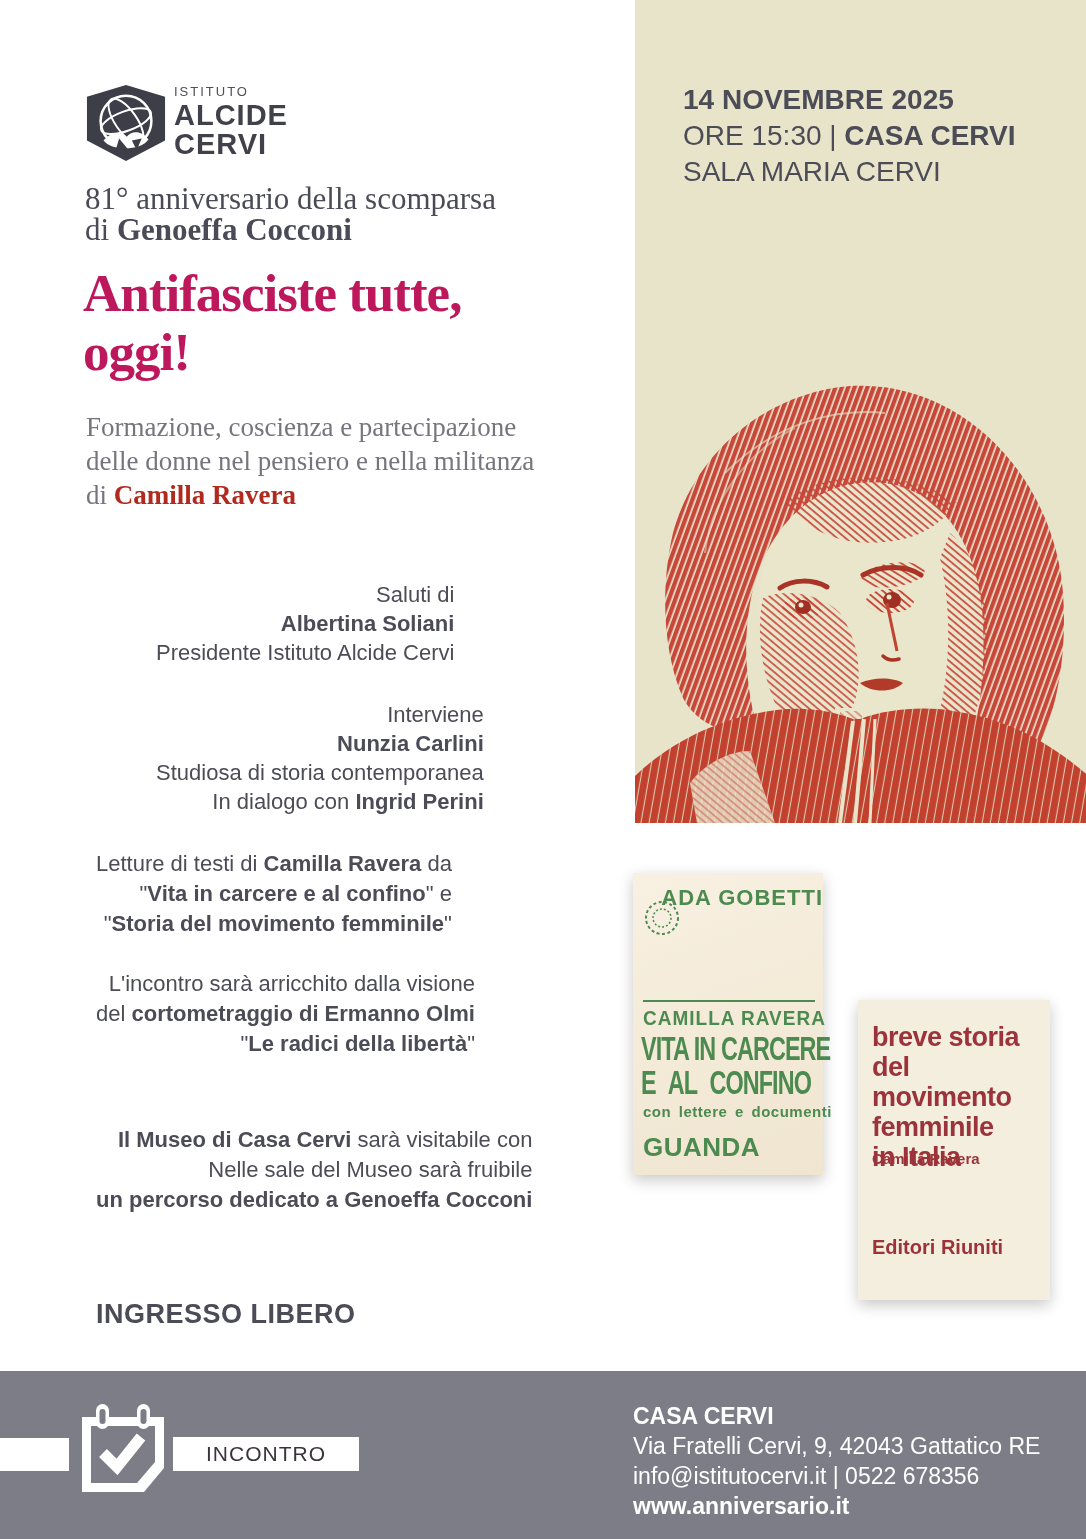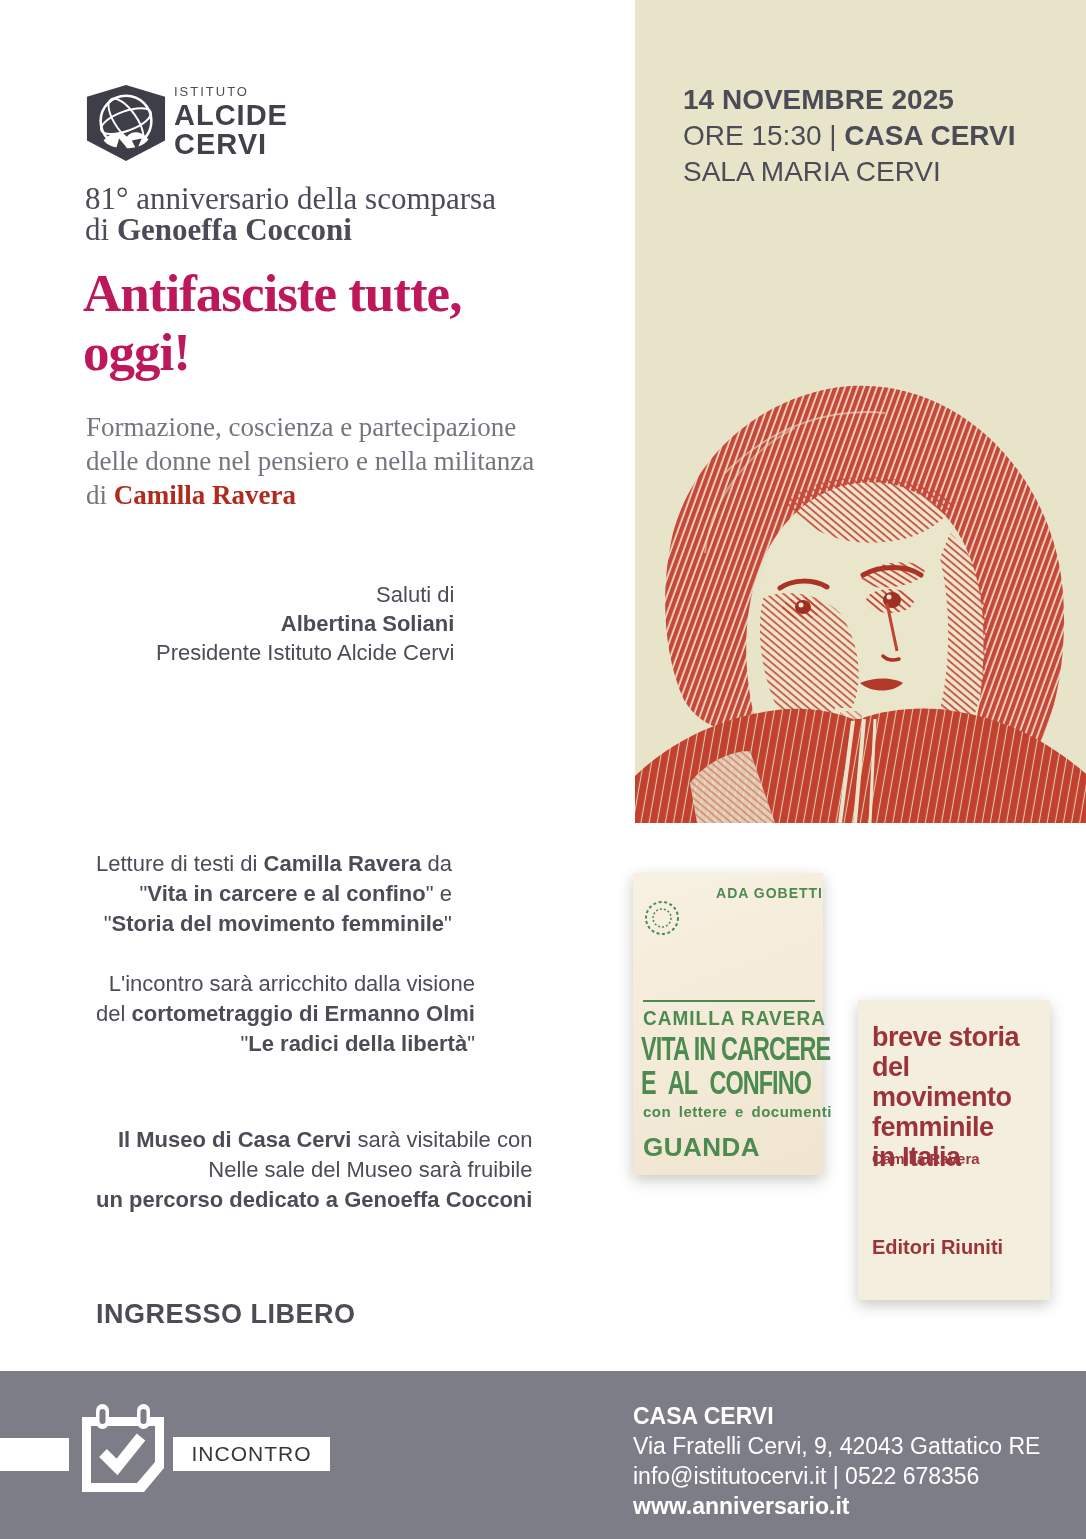--- a/index.html
+++ b/index.html
@@ -36,38 +36,38 @@
   .ingresso{left:96px;top:1299px;font-size:27px;font-weight:bold;letter-spacing:.5px;color:#4c4c57;}
 
   
   .panel{left:635px;top:0;width:451px;height:823px;background:#e8e4ca;}
   .event-info{left:683px;top:82px;font-size:28px;line-height:36px;color:#4c4c57;}
   .portrait{left:635px;top:353px;width:451px;height:470px;}
 
   
   .book{box-shadow:0 5px 14px rgba(0,0,0,.22);}
   .book1{left:633px;top:873px;width:190px;height:302px;background:linear-gradient(160deg,#f8f0e1,#efe5d0);color:#4c8a50;}
-  .book1 .top-author{position:absolute;top:12px;right:0px;font-size:14px;font-weight:bold;letter-spacing:1px;white-space:nowrap;text-align:right;}
+  .book1 .top-author{position:absolute;top:12px;right:0px;font-size:22px;font-weight:bold;letter-spacing:1px;white-space:nowrap;text-align:right;}
   .book1 .stamp{position:absolute;left:8px;top:24px;}
   .book1 .rule{position:absolute;left:10px;right:8px;top:127px;height:2px;background:#4c8a50;}
   .book1 .author{position:absolute;left:10px;top:133px;font-size:19px;font-weight:bold;letter-spacing:1px;transform:scale(1,1.1);transform-origin:left top;white-space:nowrap;}
   .book1 .t1{position:absolute;left:8px;top:156px;font-size:26px;font-weight:bold;letter-spacing:-1px;transform:scale(.9,1.3);transform-origin:left top;white-space:nowrap;}
   .book1 .t2{position:absolute;left:8px;top:190px;font-size:26px;font-weight:bold;letter-spacing:-1px;word-spacing:8px;transform:scale(.9,1.3);transform-origin:left top;white-space:nowrap;}
   .book1 .sub{position:absolute;left:10px;top:230px;font-size:15px;font-weight:bold;letter-spacing:.5px;word-spacing:3px;white-space:nowrap;}
   .book1 .pub{position:absolute;left:10px;bottom:12px;font-size:26px;font-weight:bold;letter-spacing:.5px;}
   .book2{left:858px;top:1000px;width:192px;height:300px;background:#f3eedd;color:#9c333b;}
   .book2 .titles{position:absolute;left:14px;top:22px;font-size:27px;font-weight:bold;line-height:30px;letter-spacing:-.5px;}
   .book2 .author{position:absolute;left:14px;top:150px;font-size:15px;font-weight:bold;}
   .book2 .pub{position:absolute;left:14px;top:236px;font-size:20px;font-weight:bold;}
 
   
   .footer{left:0;top:1371px;width:1086px;height:168px;background:#7d7d87;}
   .footer .white-bar{position:absolute;left:0;top:67px;width:69px;height:33px;background:#ffffff;}
   .footer .cal{position:absolute;left:82px;top:33px;}
-  .footer .chip{position:absolute;left:173px;top:66px;width:157px;height:34px;background:#ffffff;
+  .footer .chip{position:absolute;left:173px;top:66px;width:186px;height:34px;background:#ffffff;
       display:flex;align-items:center;justify-content:center;font-size:21px;letter-spacing:1px;color:#3a333c;}
   .footer .info{position:absolute;left:633px;top:30px;color:#ffffff;font-size:23px;line-height:30px;}
   .footer .info b{font-weight:bold;}
 </style>
 </head>
 <body>
 
 <div id="poster">
 
   <div class="abs panel"></div>
@@ -172,20 +172,26 @@
     <path d="M55,430 C70,410 95,398 115,398 L140,470 H62 Z" fill="#e8e4ca" opacity=".85"></path>
     <path d="M55,430 C70,410 95,398 115,398 L140,470 H62 Z" fill="url(#hshade)" opacity=".45"></path>
   </svg>
 
   <div class="abs prog blk-saluti">
     <div>Saluti di</div>
     <div class="indent"><b>Albertina Soliani</b></div>
     <div class="indent">Presidente Istituto Alcide Cervi</div>
   </div>
 
+  <div class="abs prog blk-interviene">
+    <div>Interviene</div>
+    <div class="indent"><b>Nunzia Carlini</b></div>
+    <div class="indent">Studiosa di storia contemporanea</div>
+    <div class="indent"><span>In dialogo con </span><b>Ingrid Perini</b></div>
+  </div>
 
   <div class="abs prog blk-letture">
     <div><span>Letture di testi di </span><b>Camilla Ravera</b><span> da</span></div>
     <div><span>"</span><b>Vita in carcere e al confino</b><span>" e</span></div>
     <div><span>"</span><b>Storia del movimento femminile</b><span>"</span></div>
   </div>
 
   <div class="abs prog blk-visione">
     <div>L'incontro sarà arricchito dalla visione</div>
     <div><span>del </span><b>cortometraggio di Ermanno Olmi</b></div>

